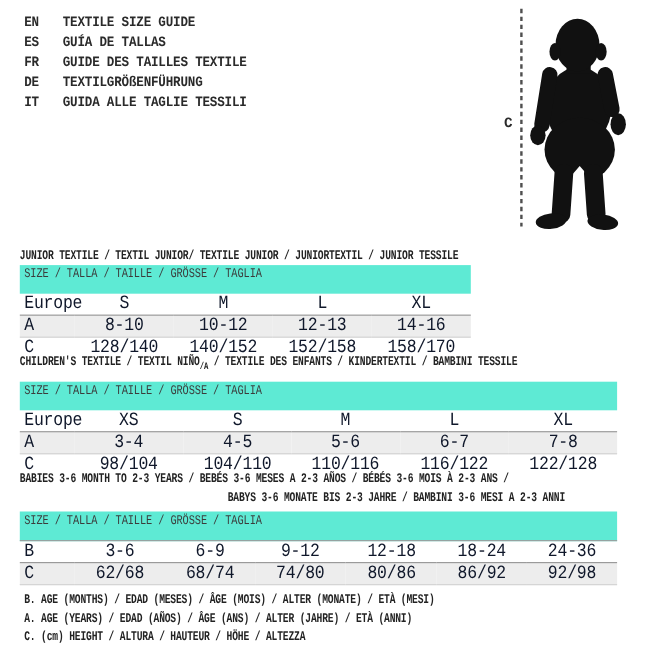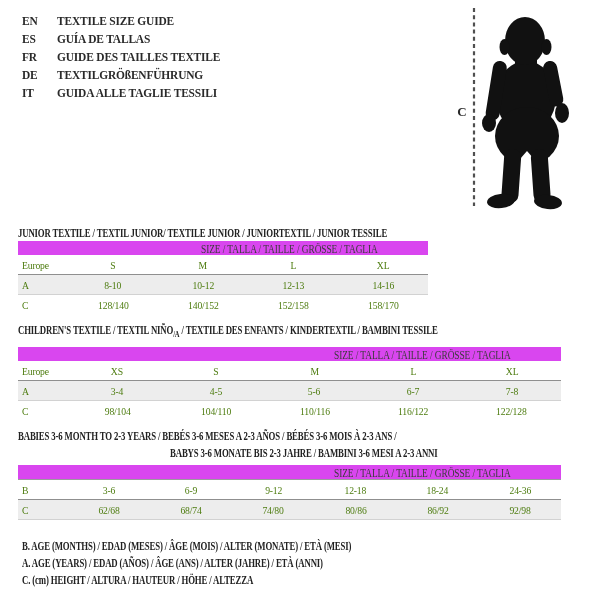--- a/index.html
+++ b/index.html
@@ -1,17 +1,17 @@
 <!DOCTYPE html>
 <html><head>
 <meta charset="utf-8">
 <style>
   html,body{margin:0;padding:0;background:#ffffff;}
   .page{position:relative;width:600px;height:600px;background:#ffffff;overflow:hidden;
-        font-family:Liberation Serif, serif;color:#424242;}
+        font-family:Liberation Mono, monospace;color:#424242;}
 
   
   .lang-block{position:absolute;left:22px;top:11px;}
   .lang-row{height:18px;line-height:18px;white-space:nowrap;}
   .lang-code{display:inline-block;width:35px;vertical-align:top;}
   .sxh{display:inline-block;transform:scaleX(0.88);transform-origin:0 50%;
        font-weight:bold;font-size:13px;letter-spacing:-0.2px;color:#2a2a2a;white-space:nowrap;}
 
   
   .figure{position:absolute;left:450px;top:5px;width:126px;height:206px;}
@@ -23,27 +23,27 @@
   .cond{display:inline-block;transform:scaleX(0.73);transform-origin:0 50%;
         font-weight:bold;font-size:12px;letter-spacing:-0.2px;color:#222222;white-space:nowrap;}
   .cond sub{font-size:9px;}
 
   .tbl-title{position:absolute;left:18px;height:15px;line-height:15px;white-space:nowrap;}
   .tbl-title.two-line{height:34px;line-height:17px;}
   .tbl-title .line{height:17px;line-height:17px;text-align:right;}
 
   
   .tablewrap{position:absolute;left:18px;}
-  .sizebar{height:14px;line-height:14px;background:#d946ef;padding-left:4px;white-space:nowrap;text-align:right;}
+  .sizebar{height:26px;line-height:14px;background:#5eead4;padding-left:4px;white-space:nowrap;}
   .t3 .sizebar{border-bottom:1px solid #9c9c9c;}
   .sb{display:inline-block;transform:scaleX(0.78);transform-origin:0 50%;
       font-size:12px;color:#3b3b3b;letter-spacing:-0.1px;white-space:nowrap;}
   table{border-collapse:collapse;table-layout:fixed;width:100%;}
   col.lab{width:50px;}
-  td{height:19px;padding:0;font-size:11px;text-align:center;vertical-align:middle;color:#4d7c0f;}
+  td{height:19px;padding:0;font-size:17px;text-align:center;vertical-align:middle;color:#0f172a;}
   td.lab{text-align:left;padding-left:4px;}
   tbody tr:nth-child(2) td{background:#ededed;border-top:1px solid #8f8f8f;border-bottom:1px solid #d2d2d2;}
   .cell{display:inline-block;transform:scaleX(0.88);transform-origin:50% 50%;
         letter-spacing:-0.2px;white-space:nowrap;}
   .cell.left{transform-origin:0 50%;}
 
   
   .notes{position:absolute;left:22px;top:536px;}
   .note-line{height:17px;line-height:17px;white-space:nowrap;}
 </style>

